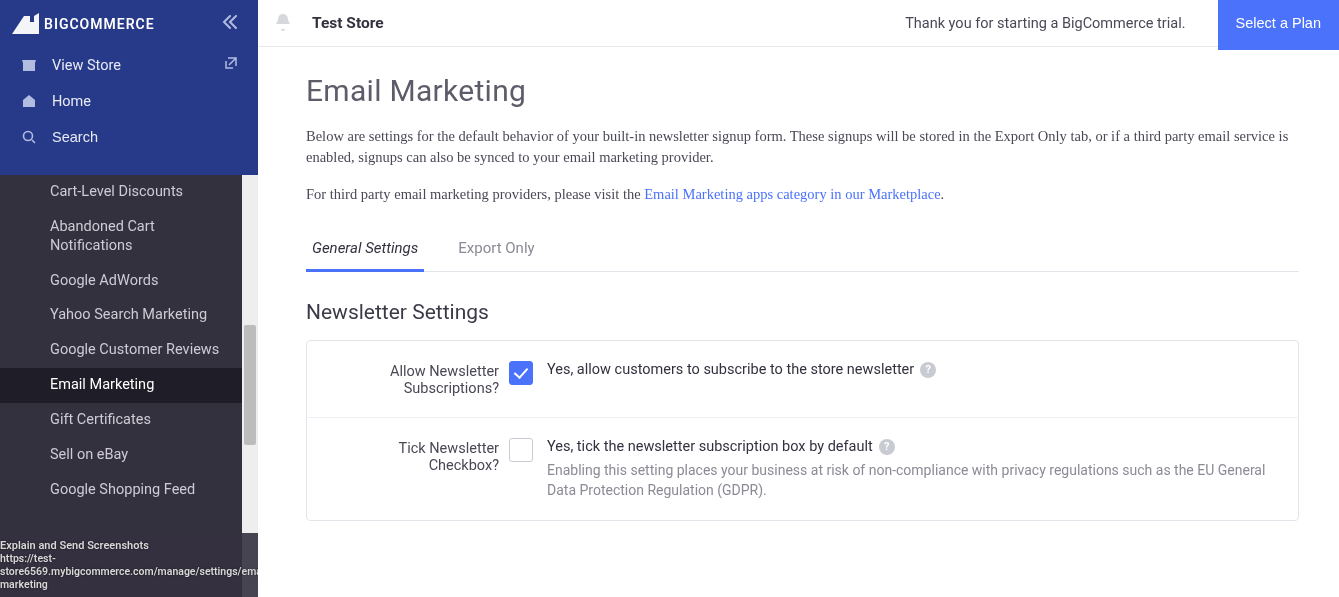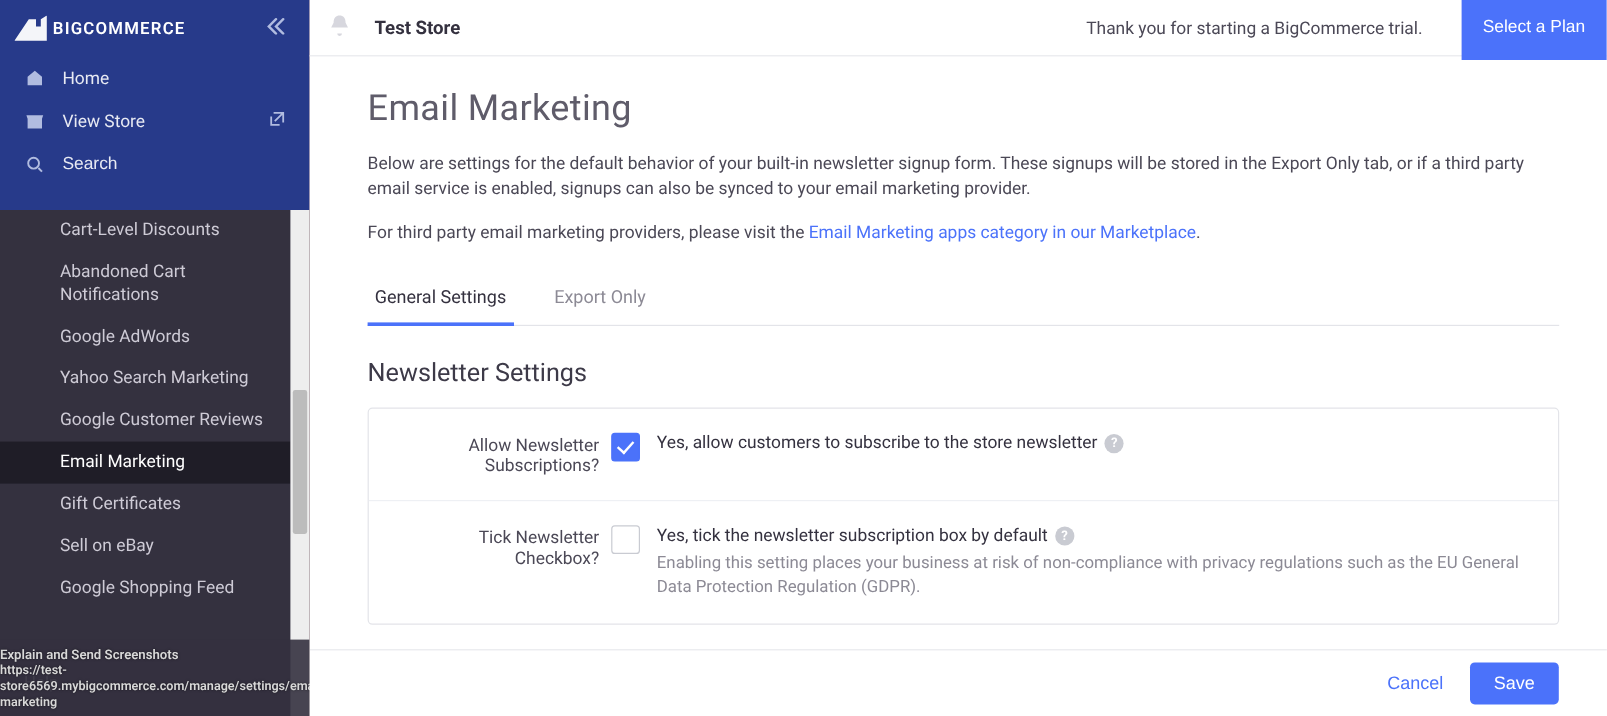--- a/index.html
+++ b/index.html
@@ -36,26 +36,26 @@
 .main { position: absolute; left: 258px; top: 0; right: 0; bottom: 0; background: #fff; display: flex; flex-direction: column; }
 .topbar { height: 47px; border-bottom: 1px solid #e8e9ed; display: flex; align-items: center; padding: 0 0 0 14px; gap: 18px; }
 .bell { color: #d7d7de; }
 .store-name { font-weight: 700; color: #34313f; font-size: 15.5px; }
 .topbar-spacer { flex: 1; }
 .trial-msg { color: #4b4856; font-size: 14.5px; margin-right: 14px; }
 .select-plan { background: #4b72fa; color: #fff; border: none; height: 53px; padding: 0 18px; font-size: 14.5px; cursor: pointer; border-radius: 0; }
 
 .content { flex: 1; overflow-y: auto; padding: 26px 40px 80px 48px; }
 h1.page-title { font-size: 30px; font-weight: 400; color: #5f5c6a; letter-spacing: .3px; margin-bottom: 18px; }
-.intro { color: #4b4856; font-size: 14.5px; line-height: 1.45; margin-bottom: 16px; }
+.intro { color: #4b4856; font-size: 14.5px; line-height: 1.45; margin-bottom: 16px; font-family: Liberation Serif, serif; }
 .intro a { color: #4b72fa; text-decoration: none; }
 
 .tabs { border-bottom: 1px solid #e3e4e9; display: flex; gap: 28px; margin: 24px 0 28px; }
 .tab { padding: 10px 6px 12px; color: #8c8a95; cursor: pointer; font-size: 15px; }
-.tab.active { color: #34313f; border-bottom: 3px solid #4b72fa; margin-bottom: -1px; }
+.tab.active { color: #34313f; border-bottom: 3px solid #4b72fa; margin-bottom: -1px; font-style: italic; }
 
 h2.section-title { font-size: 21px; font-weight: 400; color: #3d3a48; margin-bottom: 16px; }
 .panel { border: 1px solid #e3e4e9; border-radius: 4px; background: #fff; }
 .field-row { display: flex; padding: 20px 28px; gap: 10px; }
 .field-row + .field-row { border-top: 1px solid #eef0f4; }
 .field-label { width: 164px; text-align: right; color: #4b4856; font-size: 14.5px; padding-top: 2px; }
 .field-control { display: flex; align-items: flex-start; gap: 14px; flex: 1; }
 .chk { width: 24px; height: 24px; border: 1px solid #c9cbd2; border-radius: 3px; display: inline-flex; align-items: center; justify-content: center; flex-shrink: 0; cursor: pointer; position: relative; }
 .chk.checked { background: #4b72fa; border-color: #4b72fa; }
 .chk.checked::after { content: ""; width: 6px; height: 11px; border: solid #fff; border-width: 0 2.5px 2.5px 0; transform: rotate(42deg); margin-top: -3px; }
@@ -83,35 +83,35 @@
       <span class="collapse-btn">
         <svg width="16" height="14" viewBox="0 0 16 14">
             <path d="M8 1 L2 7 L8 13 M14 1 L8 7 L14 13" stroke="currentColor" stroke-width="2" fill="none" stroke-linecap="round"></path>
           </svg>
       </span>
     </div>
     <ul class="pnav">
       <li>
         <span class="picon">
             <svg width="16" height="16" viewBox="0 0 16 16">
-              <path d="M8 2l6 5v7H2V7z" fill="currentColor"></path>
-            </svg>
-          </span>
-        <span>Home</span>
-      </li>
-      <li>
-        <span class="picon">
-            <svg width="16" height="16" viewBox="0 0 16 16">
               <path d="M2 6h12v8H2z M1 3h14l-1 3H2z" fill="currentColor"></path>
             </svg>
           </span>
         <span>View Store</span>
         <span class="ext"><svg width="14" height="14" viewBox="0 0 14 14">
               <path d="M4 2h8v8M12 2L5 9M2 5v7h7" stroke="currentColor" stroke-width="1.5" fill="none"></path>
             </svg></span>
+      </li>
+      <li>
+        <span class="picon">
+            <svg width="16" height="16" viewBox="0 0 16 16">
+              <path d="M8 2l6 5v7H2V7z" fill="currentColor"></path>
+            </svg>
+          </span>
+        <span>Home</span>
       </li>
       <li class="search">
         <span class="picon">
             <svg width="16" height="16" viewBox="0 0 16 16">
               <circle cx="7" cy="7" r="4.5" stroke="currentColor" stroke-width="1.6" fill="none"></circle>
               <path d="M11 11l3 3" stroke="currentColor" stroke-width="1.6"></path>
             </svg>
           </span>
         <input type="text" placeholder="Search" style="">
       </li>
@@ -198,17 +198,13 @@
               <span>Yes, tick the newsletter subscription box by default</span>
               <span class="help-icon">?</span>
             </div>
             <div class="field-desc">Enabling this setting places your business at risk of non-compliance with privacy regulations such as the EU General Data Protection Regulation (GDPR).</div>
           </div>
         </div>
       </div>
     </div>
   </div>
 
-  <div class="footer-bar">
-    <button class="btn-cancel">Cancel</button>
-    <button class="btn-save">Save</button>
-  </div>
 </div>
 
 </body></html>

